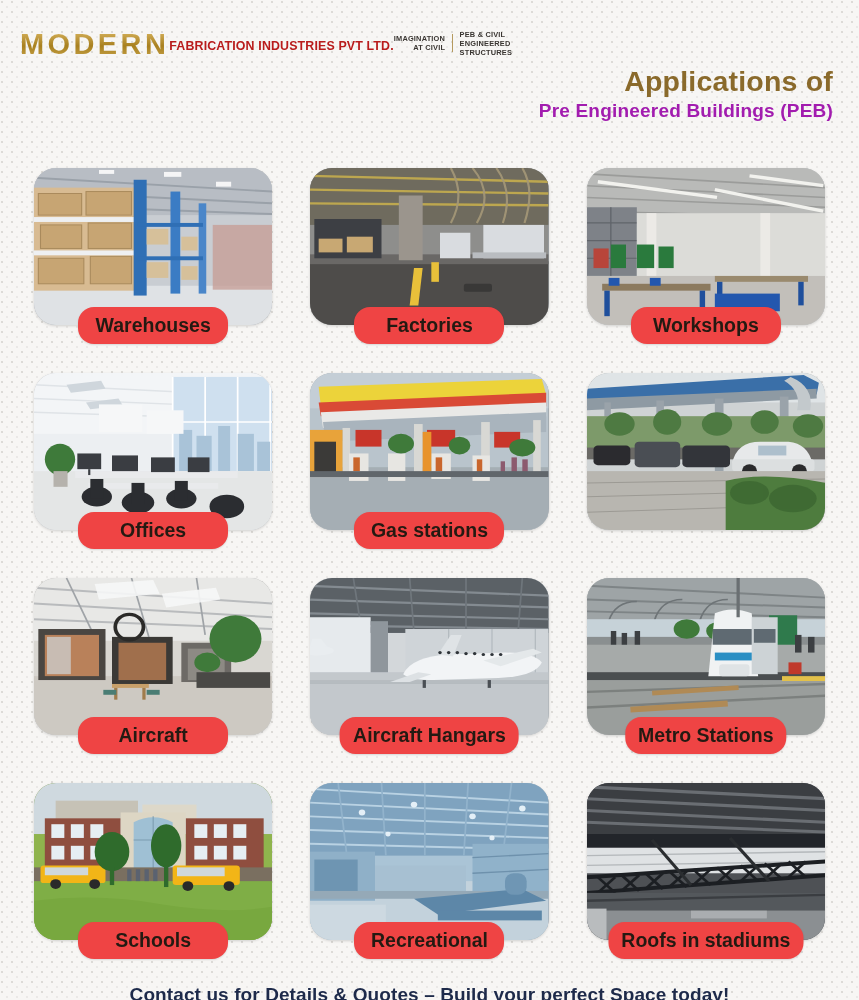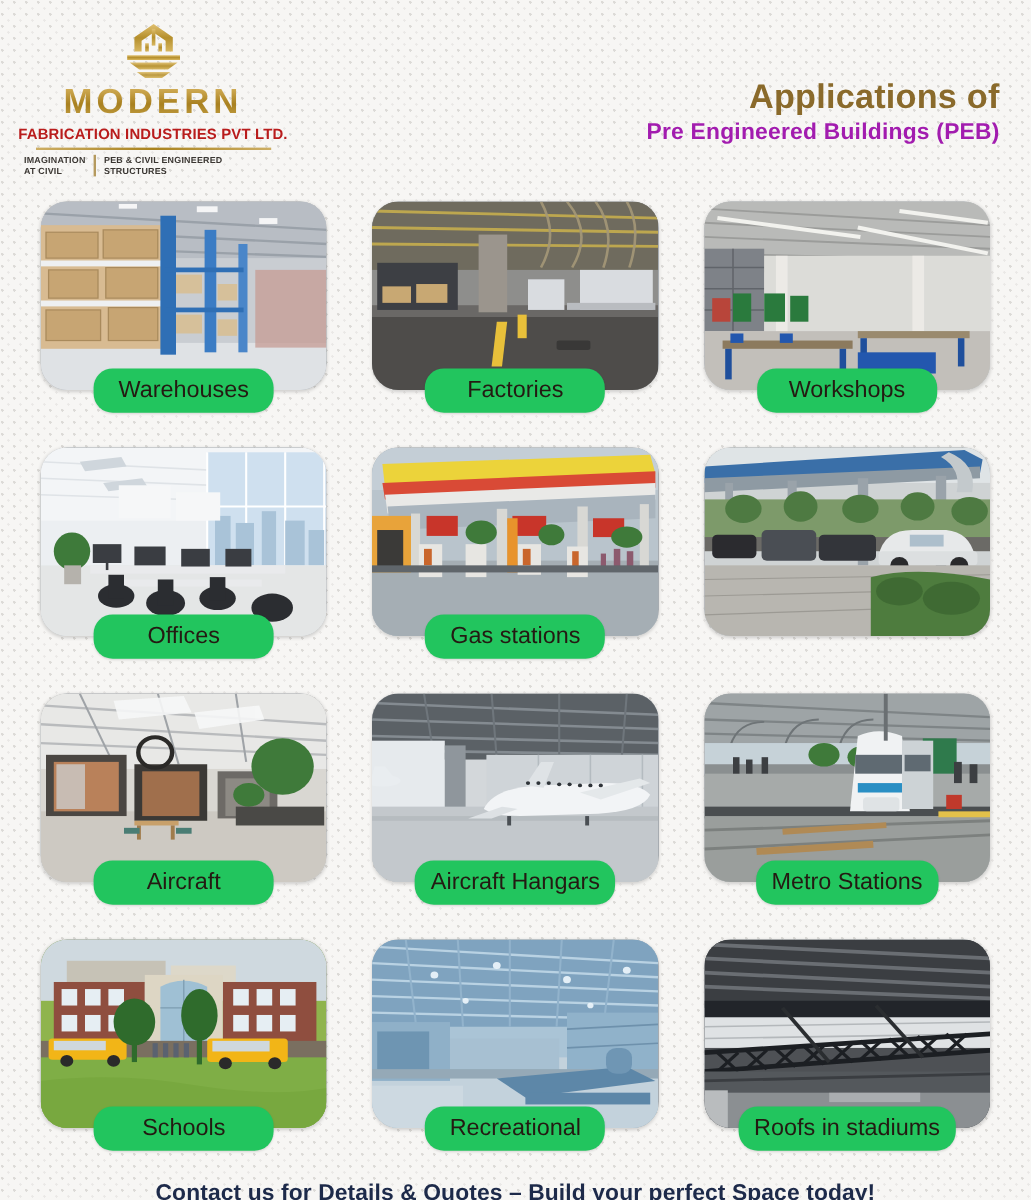--- a/index.html
+++ b/index.html
@@ -39,21 +39,21 @@
   .header {
     display: flex;
     align-items: flex-start;
     height: 160px;
     padding: 14px 26px 0 20px;
   }
 
   .brand {
     width: 215px;
     display: flex;
-    flex-direction: column;
+    flex-direction: row;
     align-items: center;
     padding-top: 4px;
   }
 
   .brand-emblem { width: 64px; height: 50px; display:block; }
 
   .brand-name {
     font-size: 29px;
     font-weight: bold;
     letter-spacing: 3.4px;
@@ -85,21 +85,21 @@
 
   .brand-tagline-row {
     display: flex;
     align-items: center;
     gap: 7px;
     font-size: 7.4px;
     font-weight: bold;
     color: #3a3632;
     letter-spacing: 0.2px;
   }
-  .brand-tagline-left { text-align: left; line-height: 1.25; }
+  .brand-tagline-left { text-align: right; line-height: 1.25; }
   .brand-divider { width: 1.4px; height: 18px; background: #b59a5e; }
 
   .titles {
     flex: 1;
     text-align: right;
     padding-top: 50px;
   }
   .title-line1 {
     font-size: 28.5px;
     font-weight: bold;
@@ -143,25 +143,25 @@
   .thumb svg { display:block; width:100%; height:100%; }
 
   .pill {
     position: absolute;
     left: 50%;
     transform: translateX(-50%);
     bottom: 12px;
     min-width: 150px;
     max-width: 215px;
     padding: 7px 13px;
-    background: #22c55e;
+    background: #ef4444;
     border-radius: 16px;
     text-align: center;
     font-size: 19.5px;
-    font-weight: normal;
+    font-weight: bold;
     color: #241a12;
     white-space: nowrap;
     line-height: 1.2;
     box-shadow: 0 1px 2px rgba(0,0,0,0.13);
   }
 
   
   .footer {
     text-align: center;
     padding-top: 13px;

